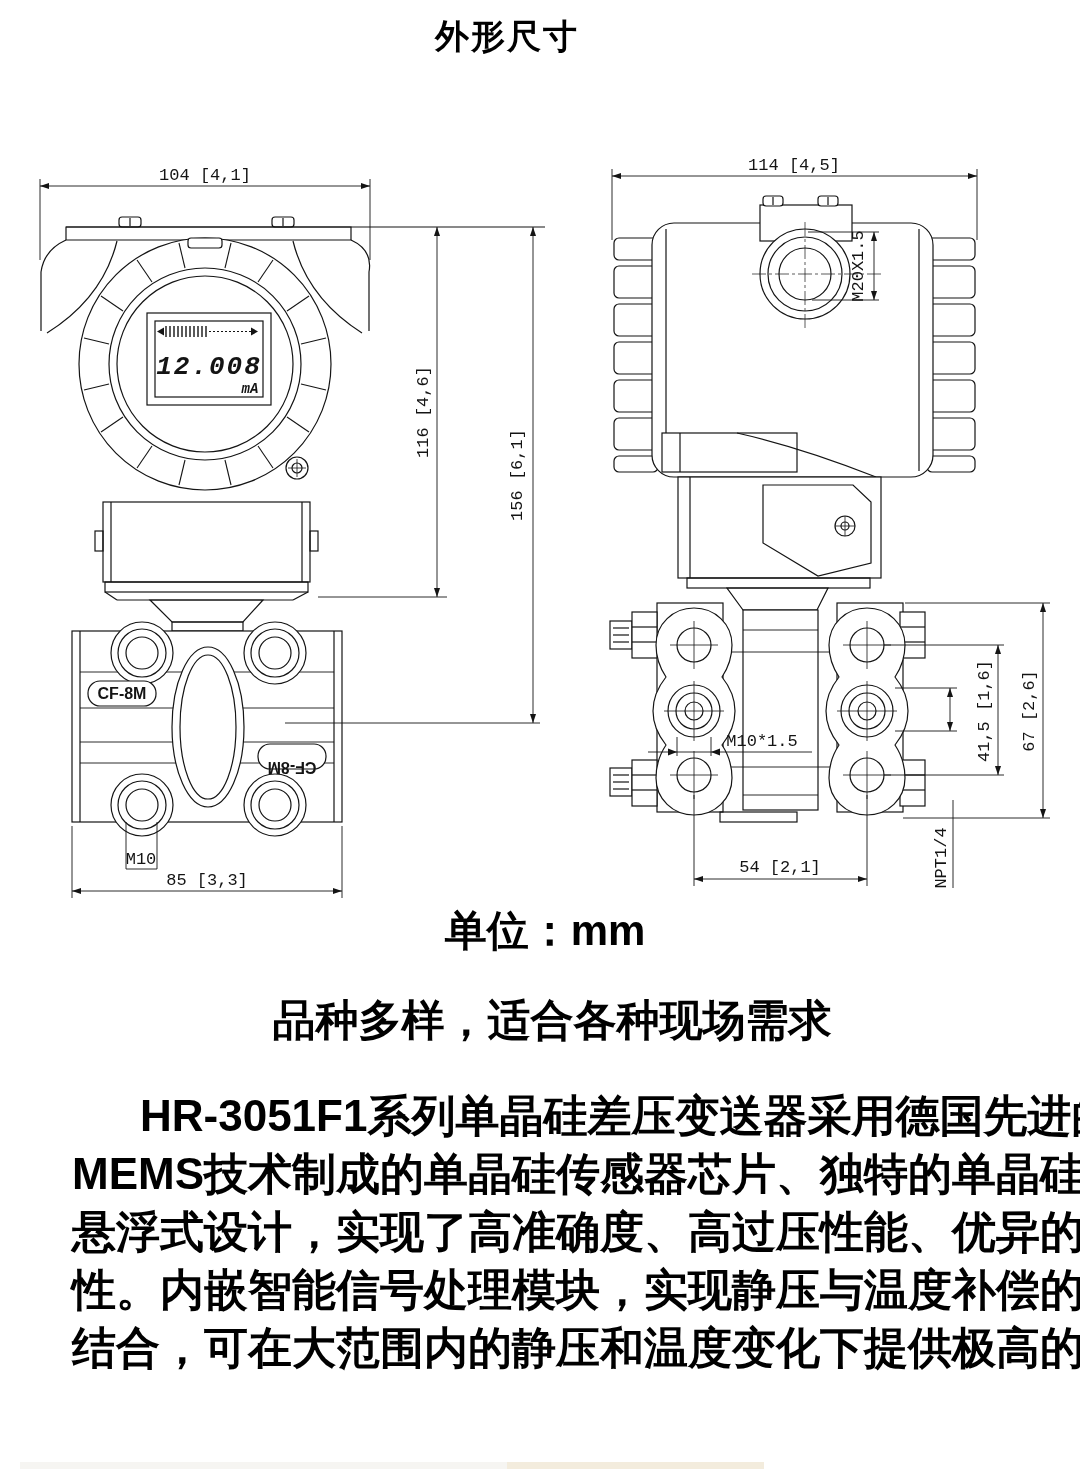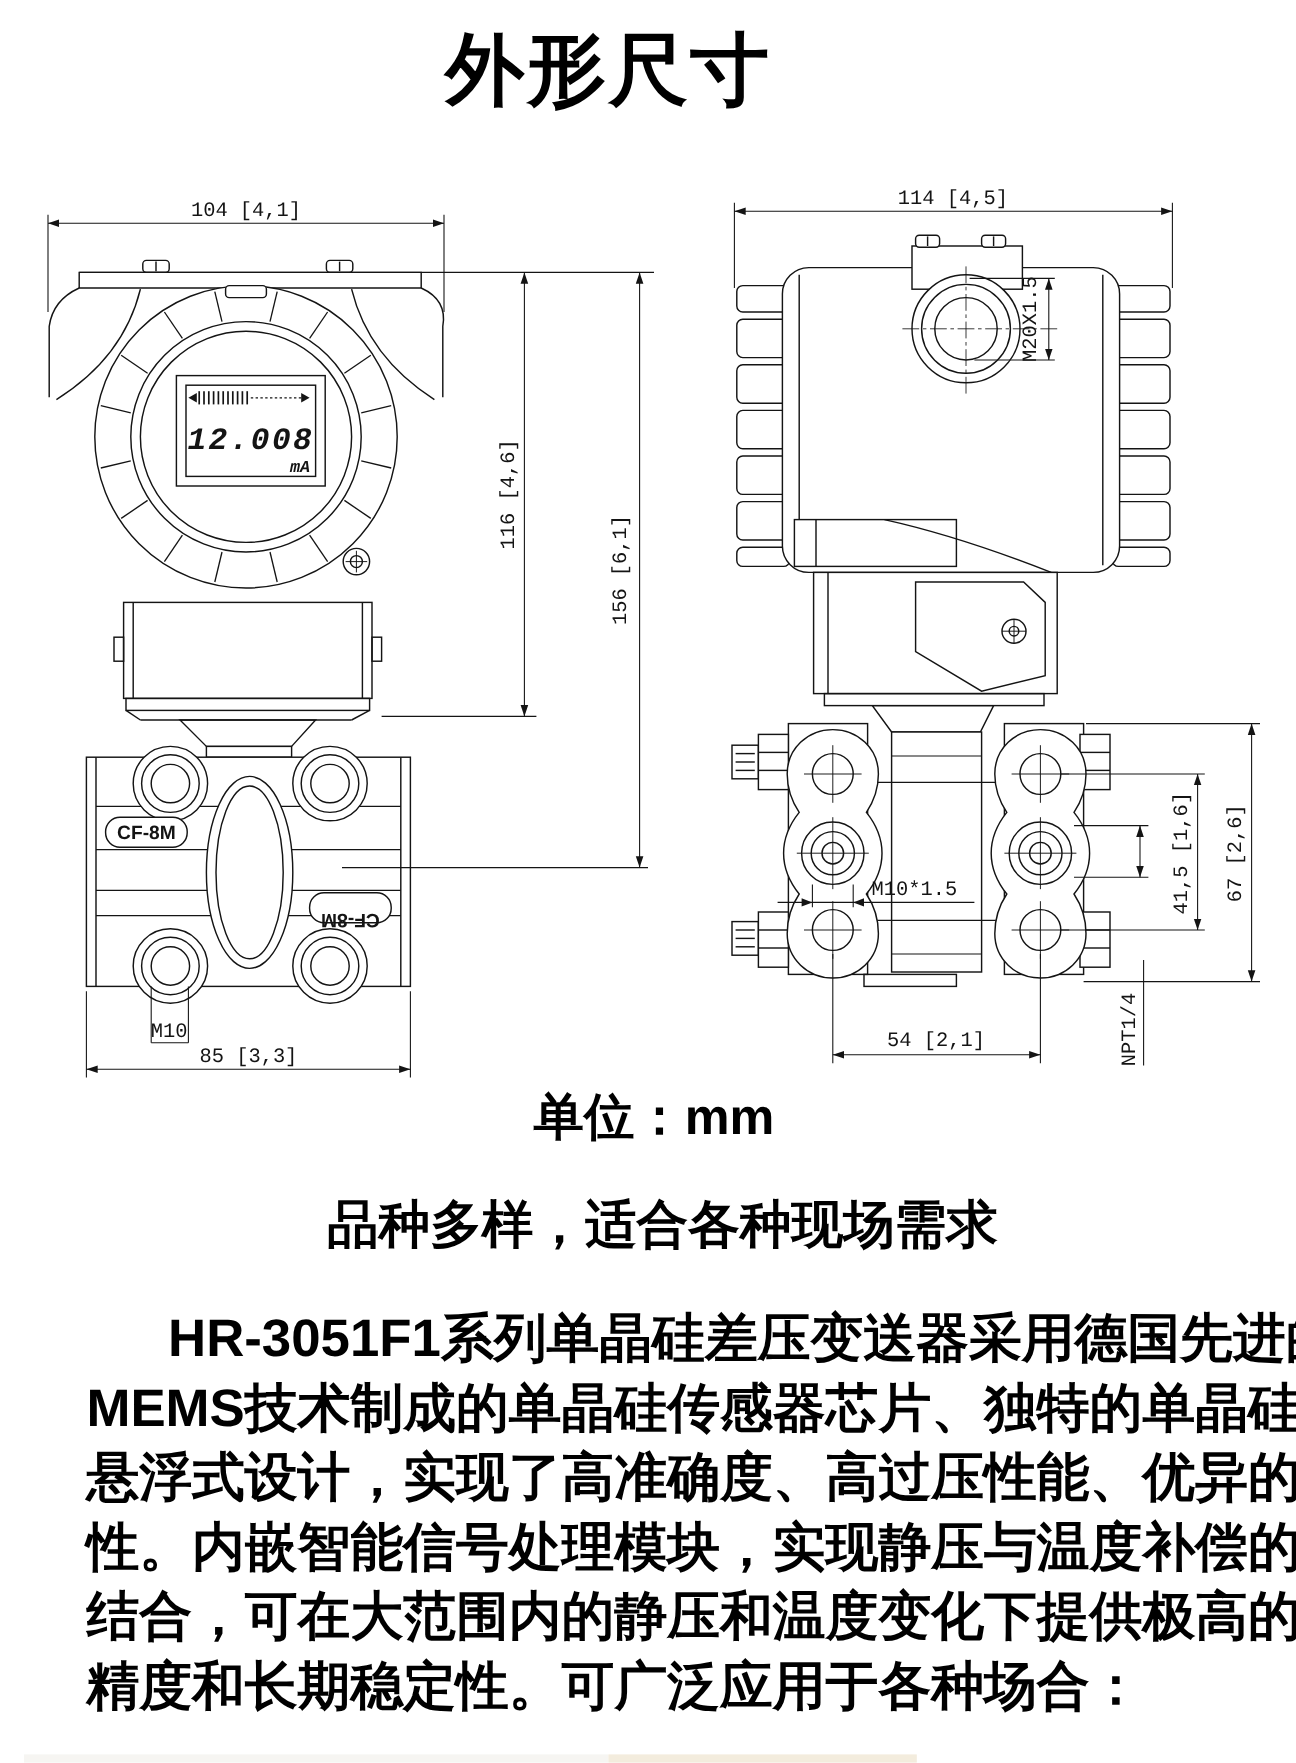--- a/index.html
+++ b/index.html
@@ -1,17 +1,17 @@
 <!DOCTYPE html>
 <html><head>
 <meta charset="utf-8">
 <style>
   html,body{margin:0;padding:0;background:#ffffff;}
   body{width:1080px;height:1469px;position:relative;font-family:"Liberation Sans",sans-serif;color:#000;overflow:hidden;}
-  .page-title{position:absolute;top:14px;left:0;width:1014px;text-align:center;font-size:66px;font-weight:bold;letter-spacing:2px;margin:0;}
+  .page-title{position:absolute;top:14px;left:0;width:1014px;text-align:center;font-size:34px;font-weight:bold;letter-spacing:2px;margin:0;}
   svg text{font-family:"Liberation Mono","DejaVu Sans Mono",monospace;fill:#141414;}
   .dim-label{font-size:17px;}
   .badge-label{font-family:"Liberation Sans",sans-serif;font-size:16px;font-weight:bold;}
   .lcd-value{font-family:"Liberation Mono","DejaVu Sans Mono",monospace;font-size:26px;font-weight:bold;font-style:italic;letter-spacing:2px;}
   .lcd-unit{font-family:"Liberation Mono","DejaVu Sans Mono",monospace;font-size:14px;font-weight:bold;font-style:italic;}
   .unit-note{position:absolute;top:903px;left:0;width:1090px;text-align:center;font-size:42px;font-weight:bold;}
   .subtitle{position:absolute;top:992px;left:0;width:1104px;text-align:center;font-size:43px;font-weight:bold;}
   .paragraph{position:absolute;top:1087px;left:72px;width:936px;font-size:44px;font-weight:bold;}
   .para-line{height:58px;line-height:58px;white-space:nowrap;text-align:justify;text-align-last:justify;letter-spacing:0px;}
   .para-line.first{text-indent:68px;}
@@ -364,19 +364,18 @@
 <div class="unit-note">单位：mm</div>
 
 <div class="subtitle">品种多样，适合各种现场需求</div>
 
 <div class="paragraph">
   <div class="para-line first">HR-3051F1系列单晶硅差压变送器采用德国先进的</div>
   <div class="para-line">MEMS技术制成的单晶硅传感器芯片、独特的单晶硅双梁</div>
   <div class="para-line">悬浮式设计，实现了高准确度、高过压性能、优异的稳定</div>
   <div class="para-line">性。内嵌智能信号处理模块，实现静压与温度补偿的优良</div>
   <div class="para-line">结合，可在大范围内的静压和温度变化下提供极高的测量</div>
-  <div class="para-line last">精度和长期稳定性。可广泛应用于各种场合：</div>
 </div>
 
 <div class="bottom-strip">
     <span class="s1"></span>
     <span class="s2"></span>
   </div>
 
 </body></html>

